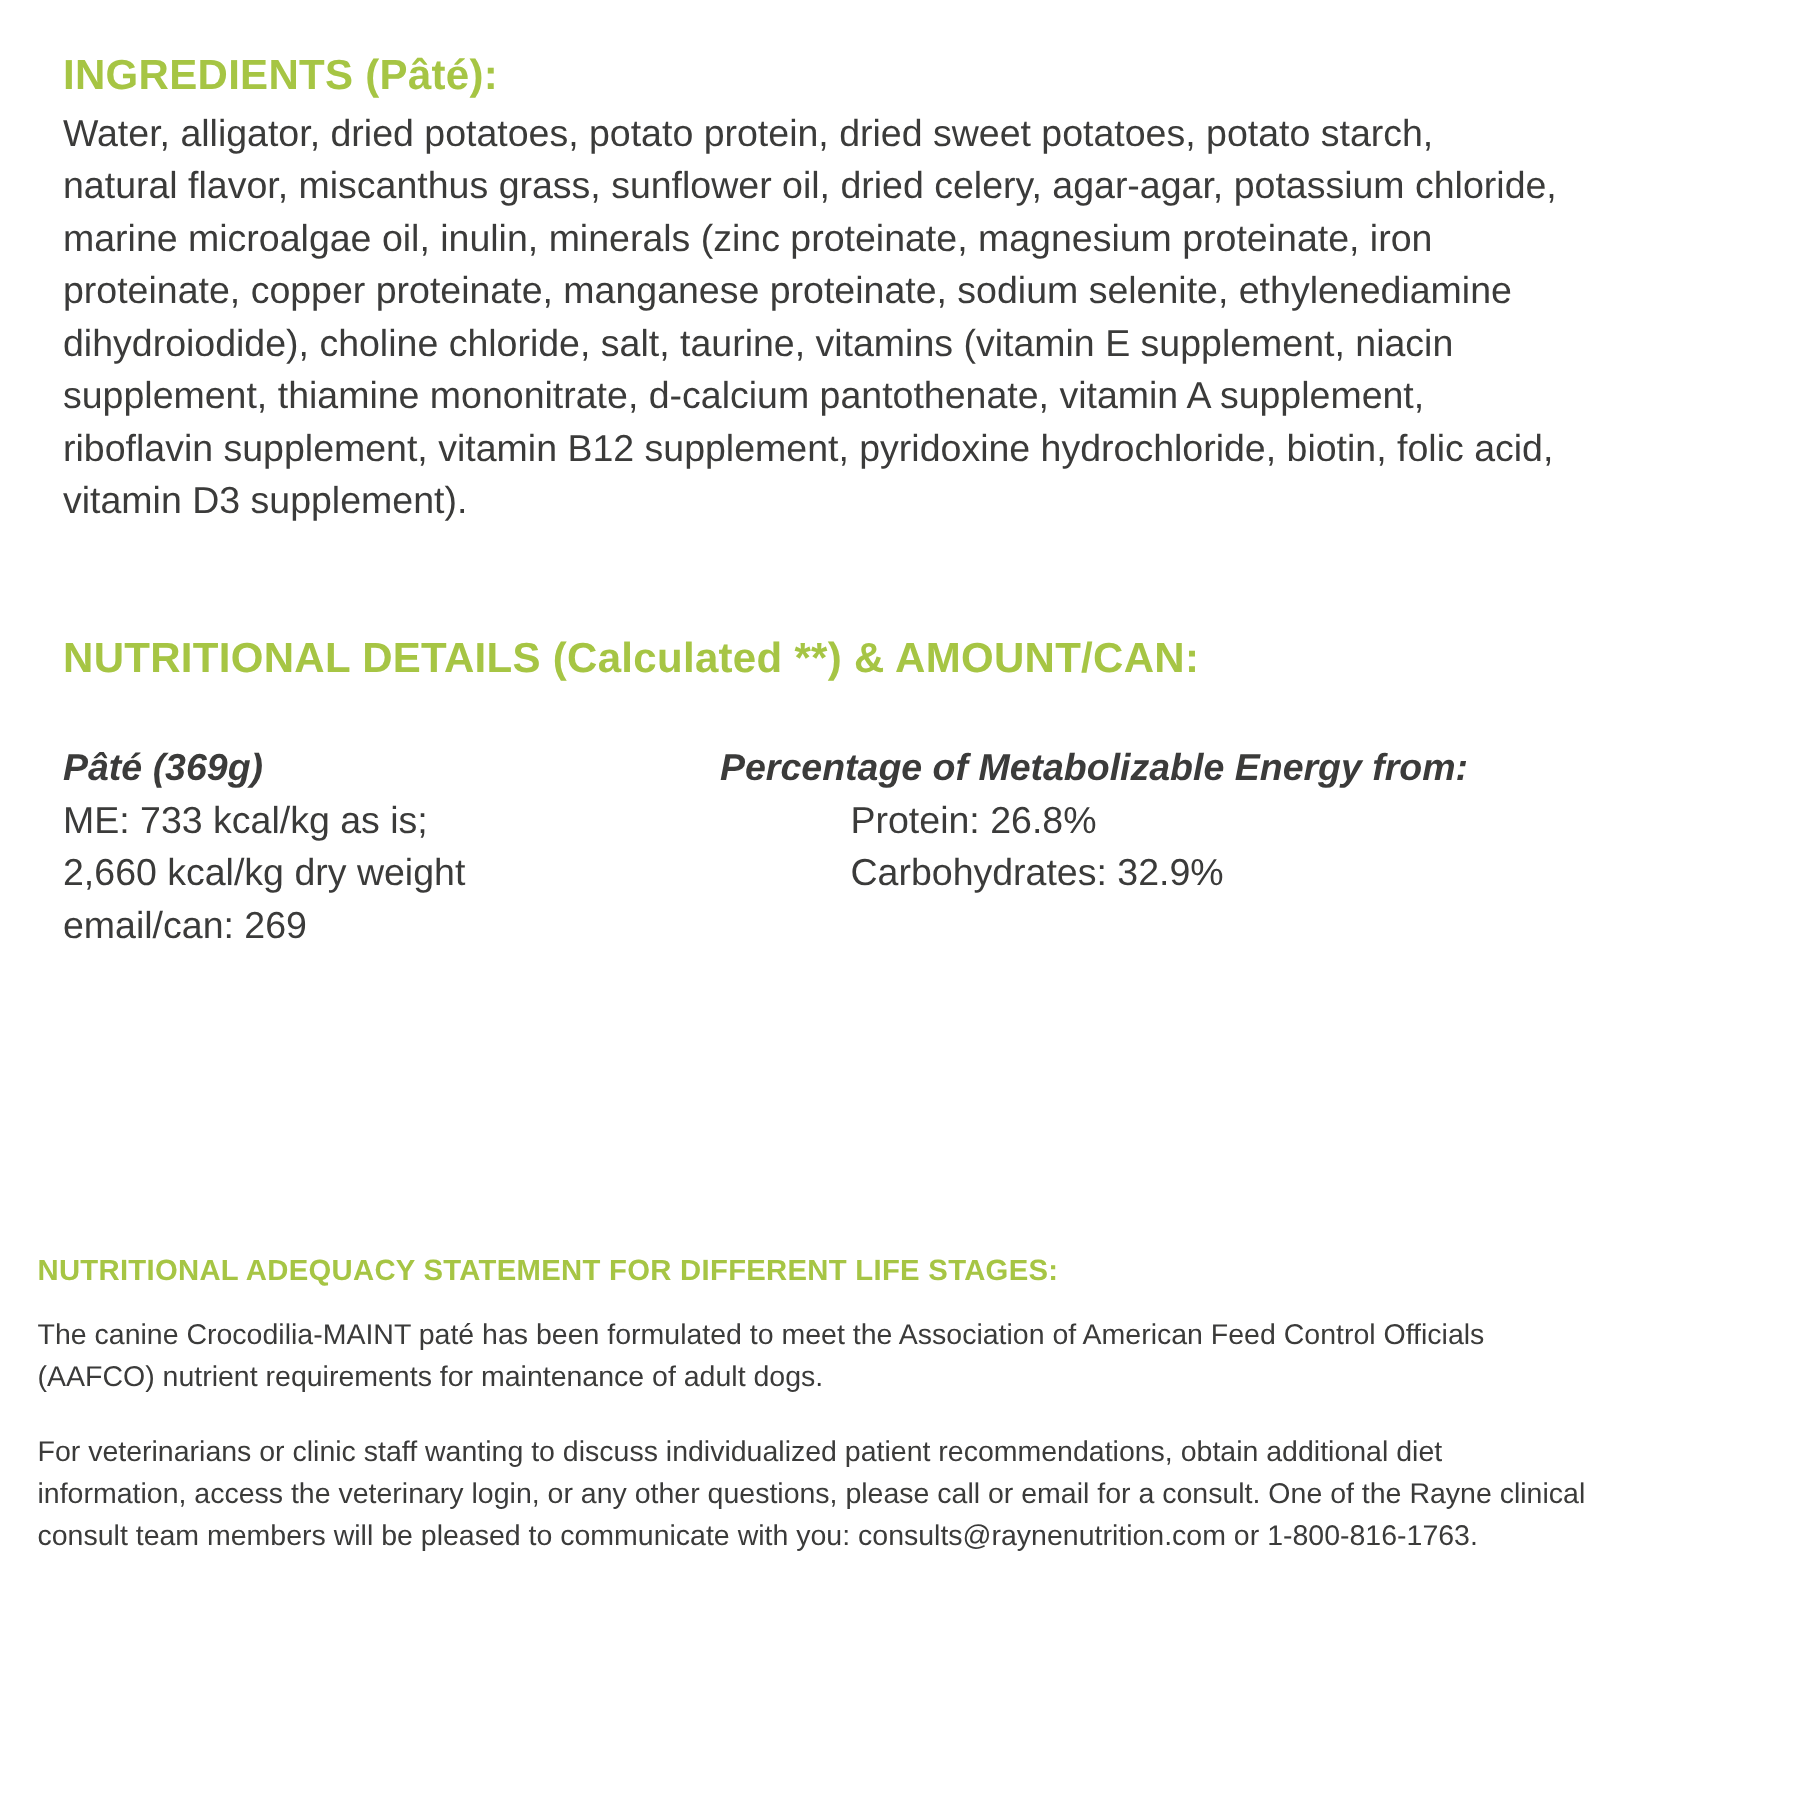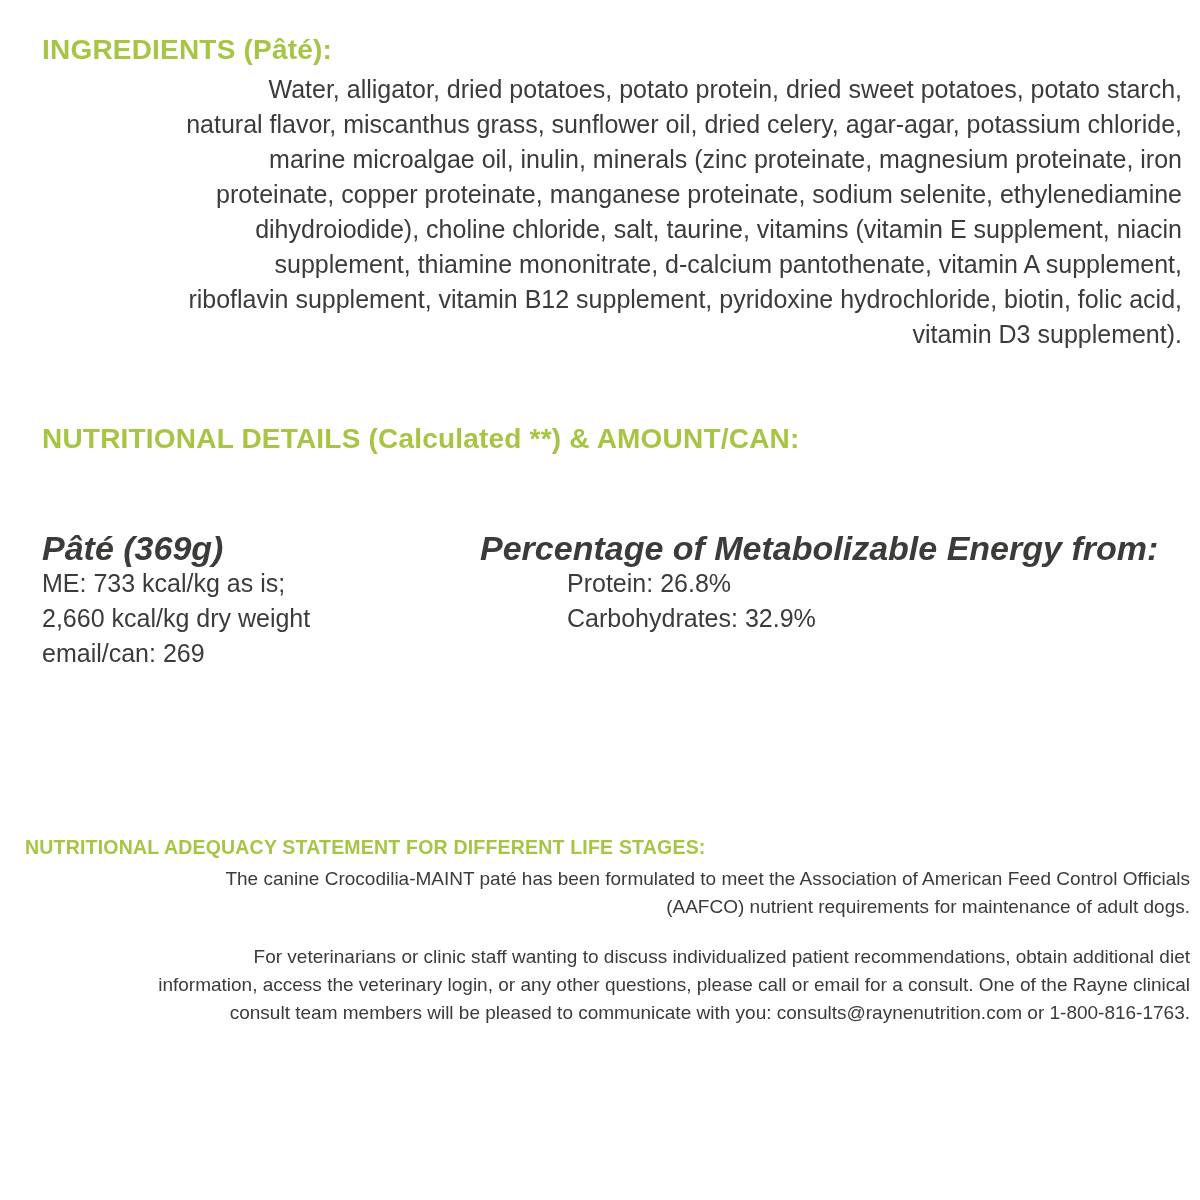--- a/index.html
+++ b/index.html
@@ -6,21 +6,21 @@
   html, body { background: #ffffff; }
   body {
     width: 1200px; height: 1200px;
     position: relative;
     overflow: hidden;
     font-family: "Liberation Sans", sans-serif;
     color: #3b3b3a;
   }
   .page { position: absolute; inset: 0; background: #ffffff; }
 
-  .prelines { white-space: pre-line; text-align: right; }
+  .prelines { white-space: pre-line; }
 
   
   .sec-ingredients { position: absolute; left: 42px; top: 35px; width: 1140px; }
   .big-heading {
     font-size: 28px;
     font-weight: bold;
     color: #a6c544;
     line-height: 30px;
     letter-spacing: 0.2px;
   }
@@ -33,42 +33,41 @@
 
   
   .sec-details-heading { position: absolute; left: 42px; top: 424px; width: 1140px; }
   .sec-columns {
     position: absolute; left: 42px; top: 494px; right: 20px;
     display: flex; align-items: flex-start;
   }
   .col-left { width: 438px; flex: 0 0 438px; }
   .col-right { flex: 1; }
   .col-title {
-    font-size: 34px;
+    font-size: 25px;
     font-weight: bold;
     font-style: italic;
     line-height: 36px;
-    margin-top: 36px;
   }
   .nv-line { font-size: 25px; line-height: 35px; }
   .col-right .nv-line { padding-left: 87px; }
   .nv-label { font-weight: normal; }
 
   
   .sec-adequacy { position: absolute; left: 25px; top: 836px; width: 1165px; }
   .sec-help     { position: absolute; left: 25px; top: 937px; width: 1165px; }
   .small-heading {
     font-size: 19.5px;
     font-weight: bold;
     color: #a6c544;
     line-height: 23px;
     letter-spacing: 0.2px;
   }
   .body-sm {
-    margin-top: 6px;
+    margin-top: 18px;
     font-size: 19px;
     line-height: 28px;
     color: #3b3b3a;
   }
 </style>
 </head>
 <body>
 
 <div class="page">
 

